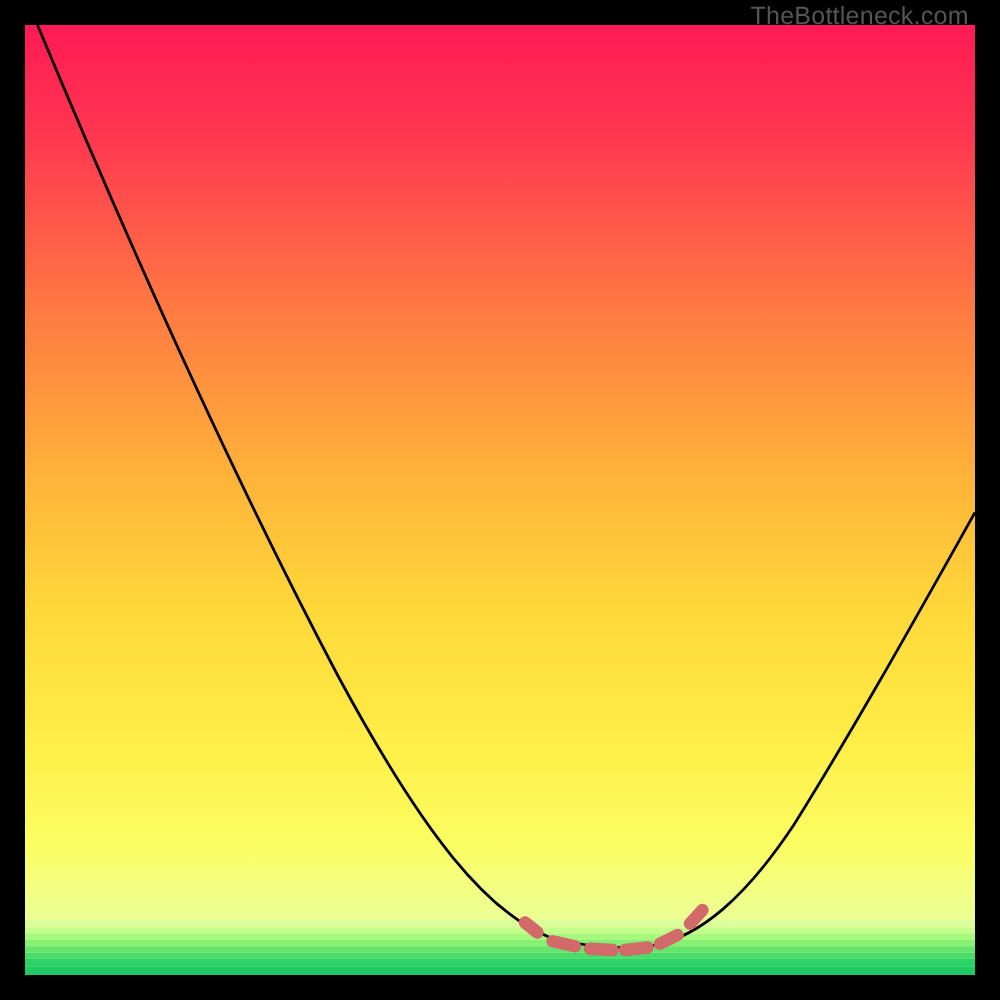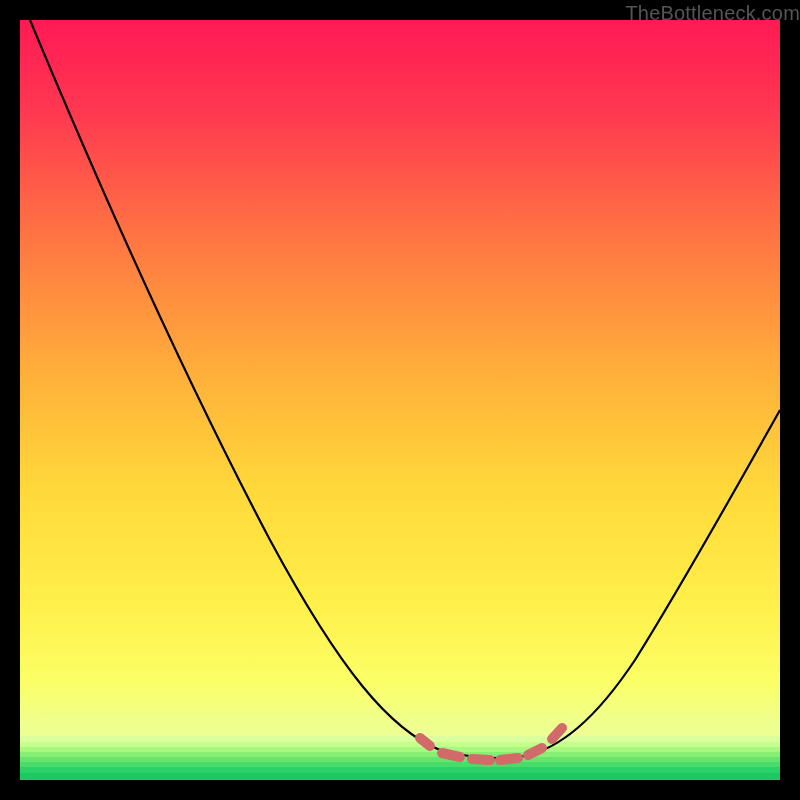--- a/index.html
+++ b/index.html
@@ -19,21 +19,21 @@
     height: 760px;
     overflow: hidden;
   }
   .gradient-bg {
     position: absolute;
     inset: 0;
   }
   .watermark {
     position: absolute;
     top: 2px;
-    right: 0;
+    right: 25px;
     color: #555;
     font-size: 20px;
     font-weight: 500;
     z-index: 10;
     letter-spacing: 0.2px;
   }
   svg.curve {
     position: absolute;
     inset: 0;
     z-index: 5;

